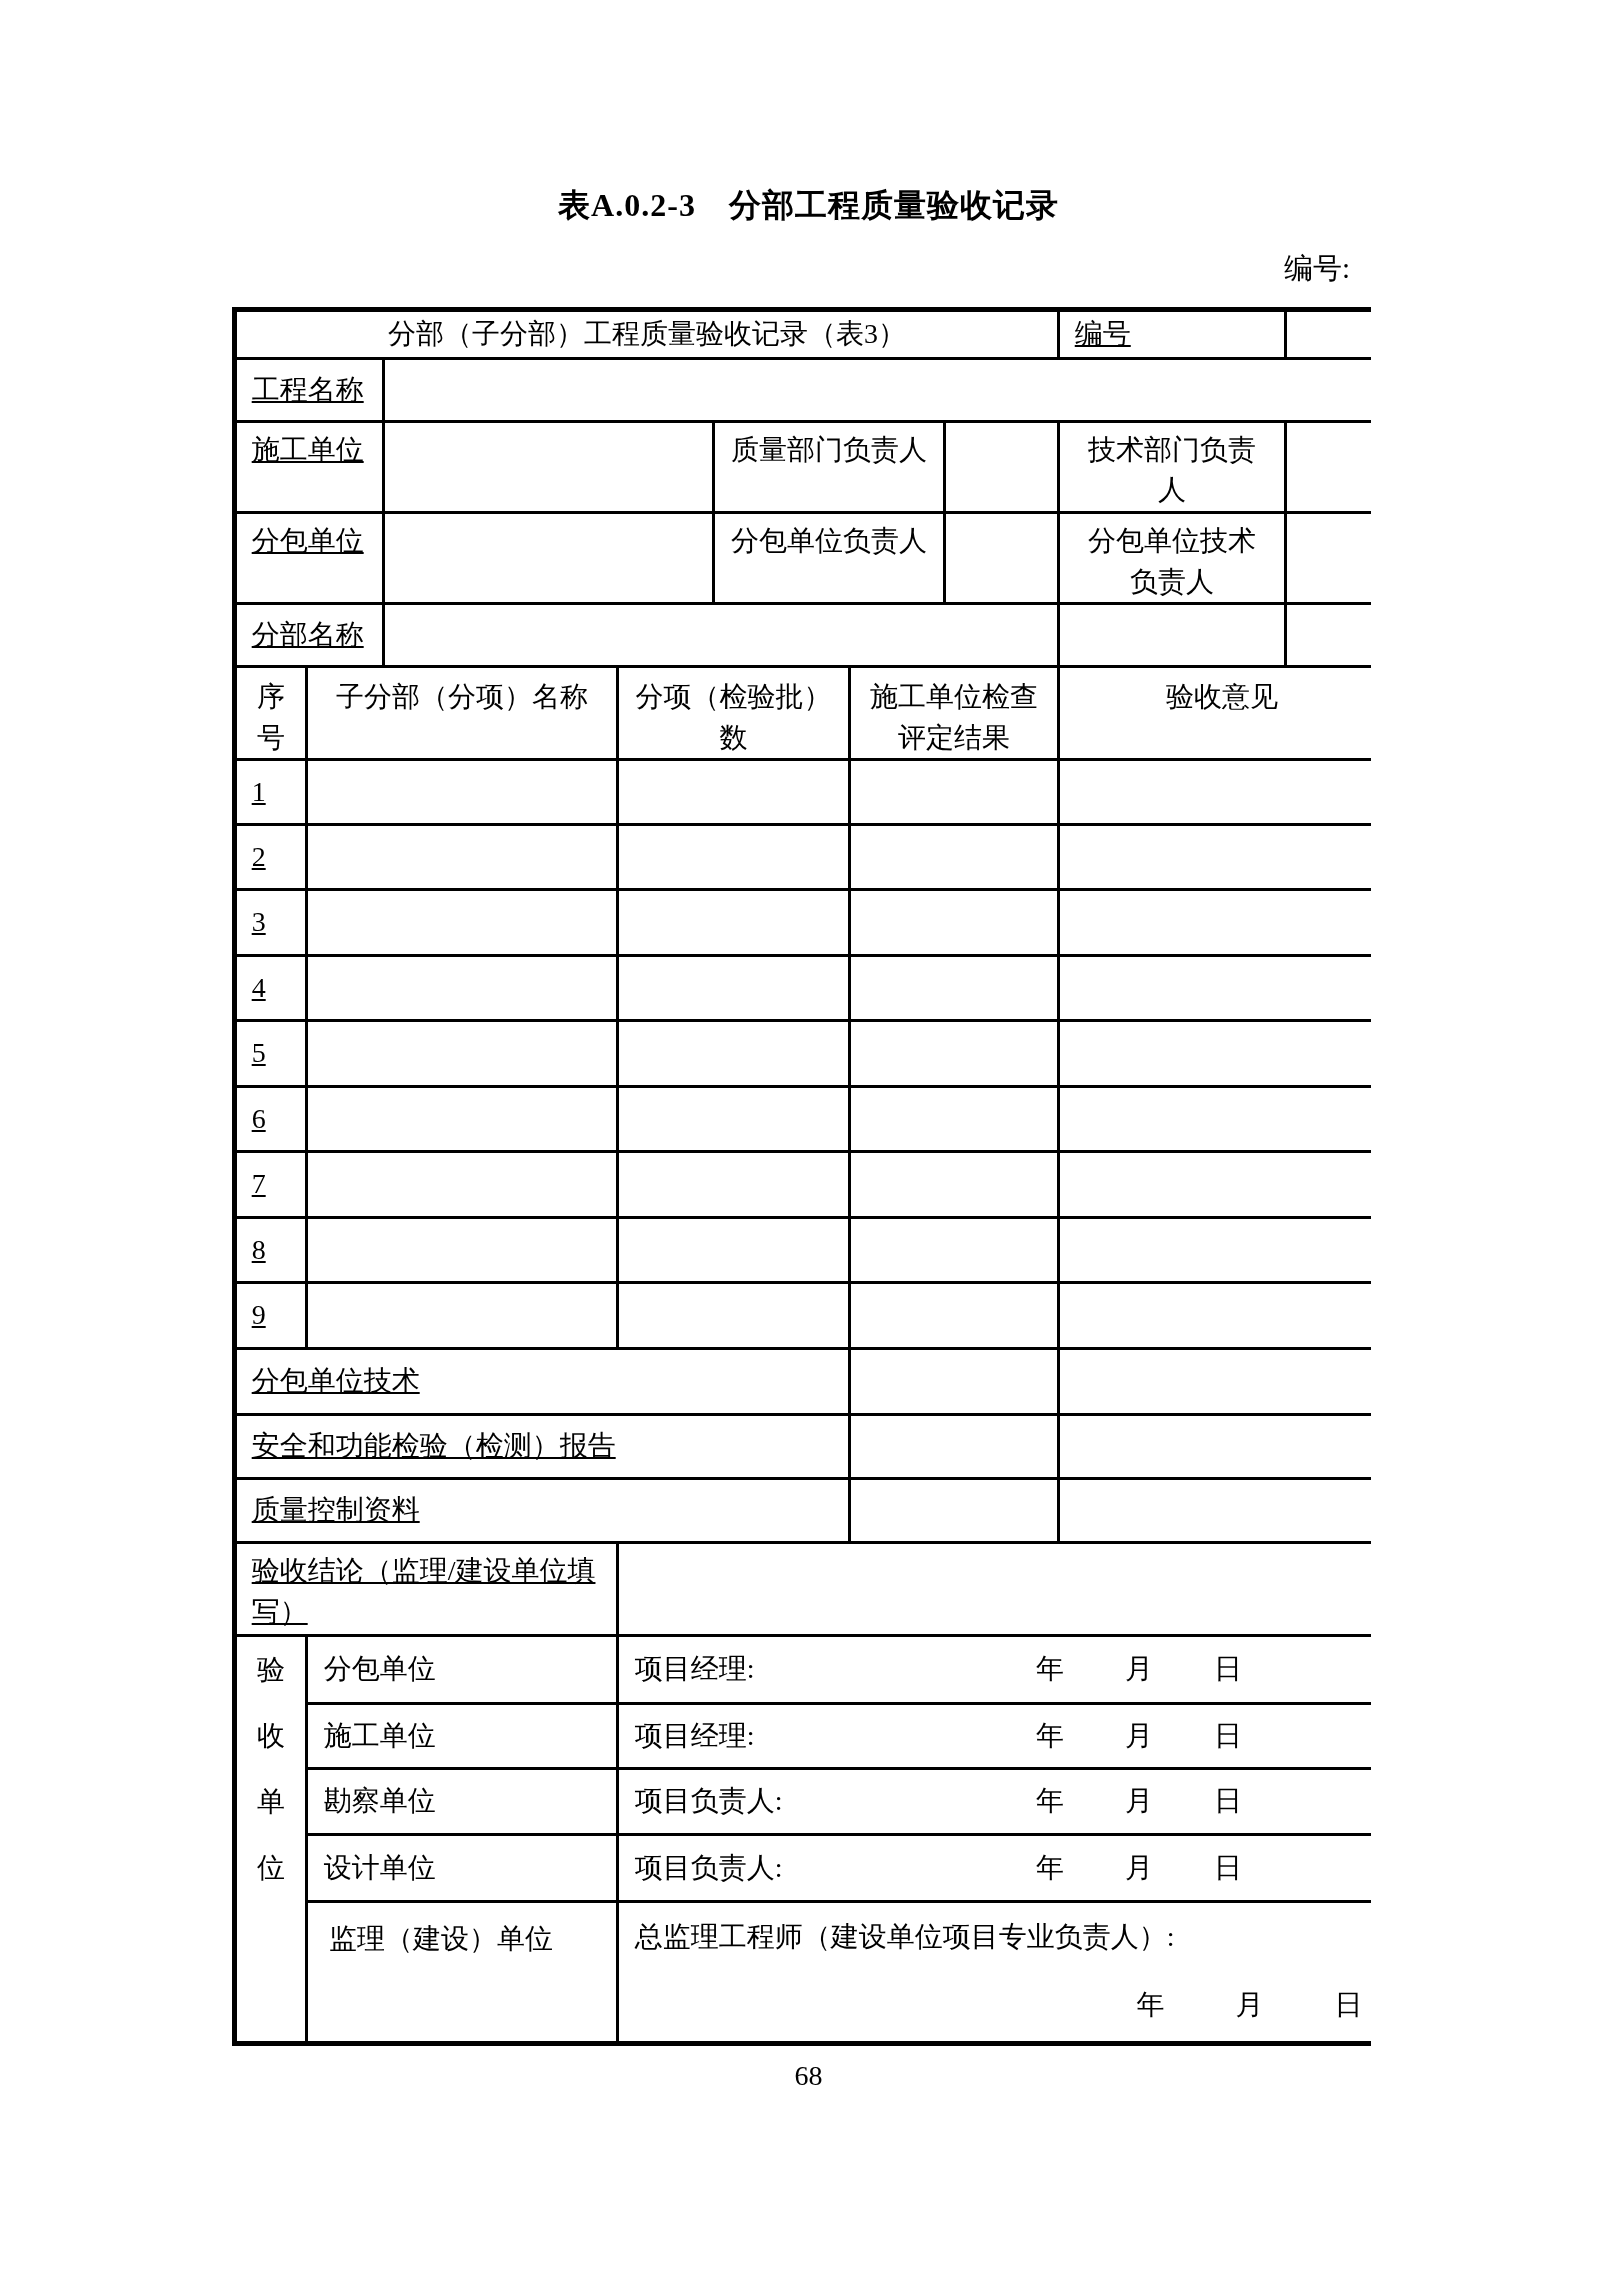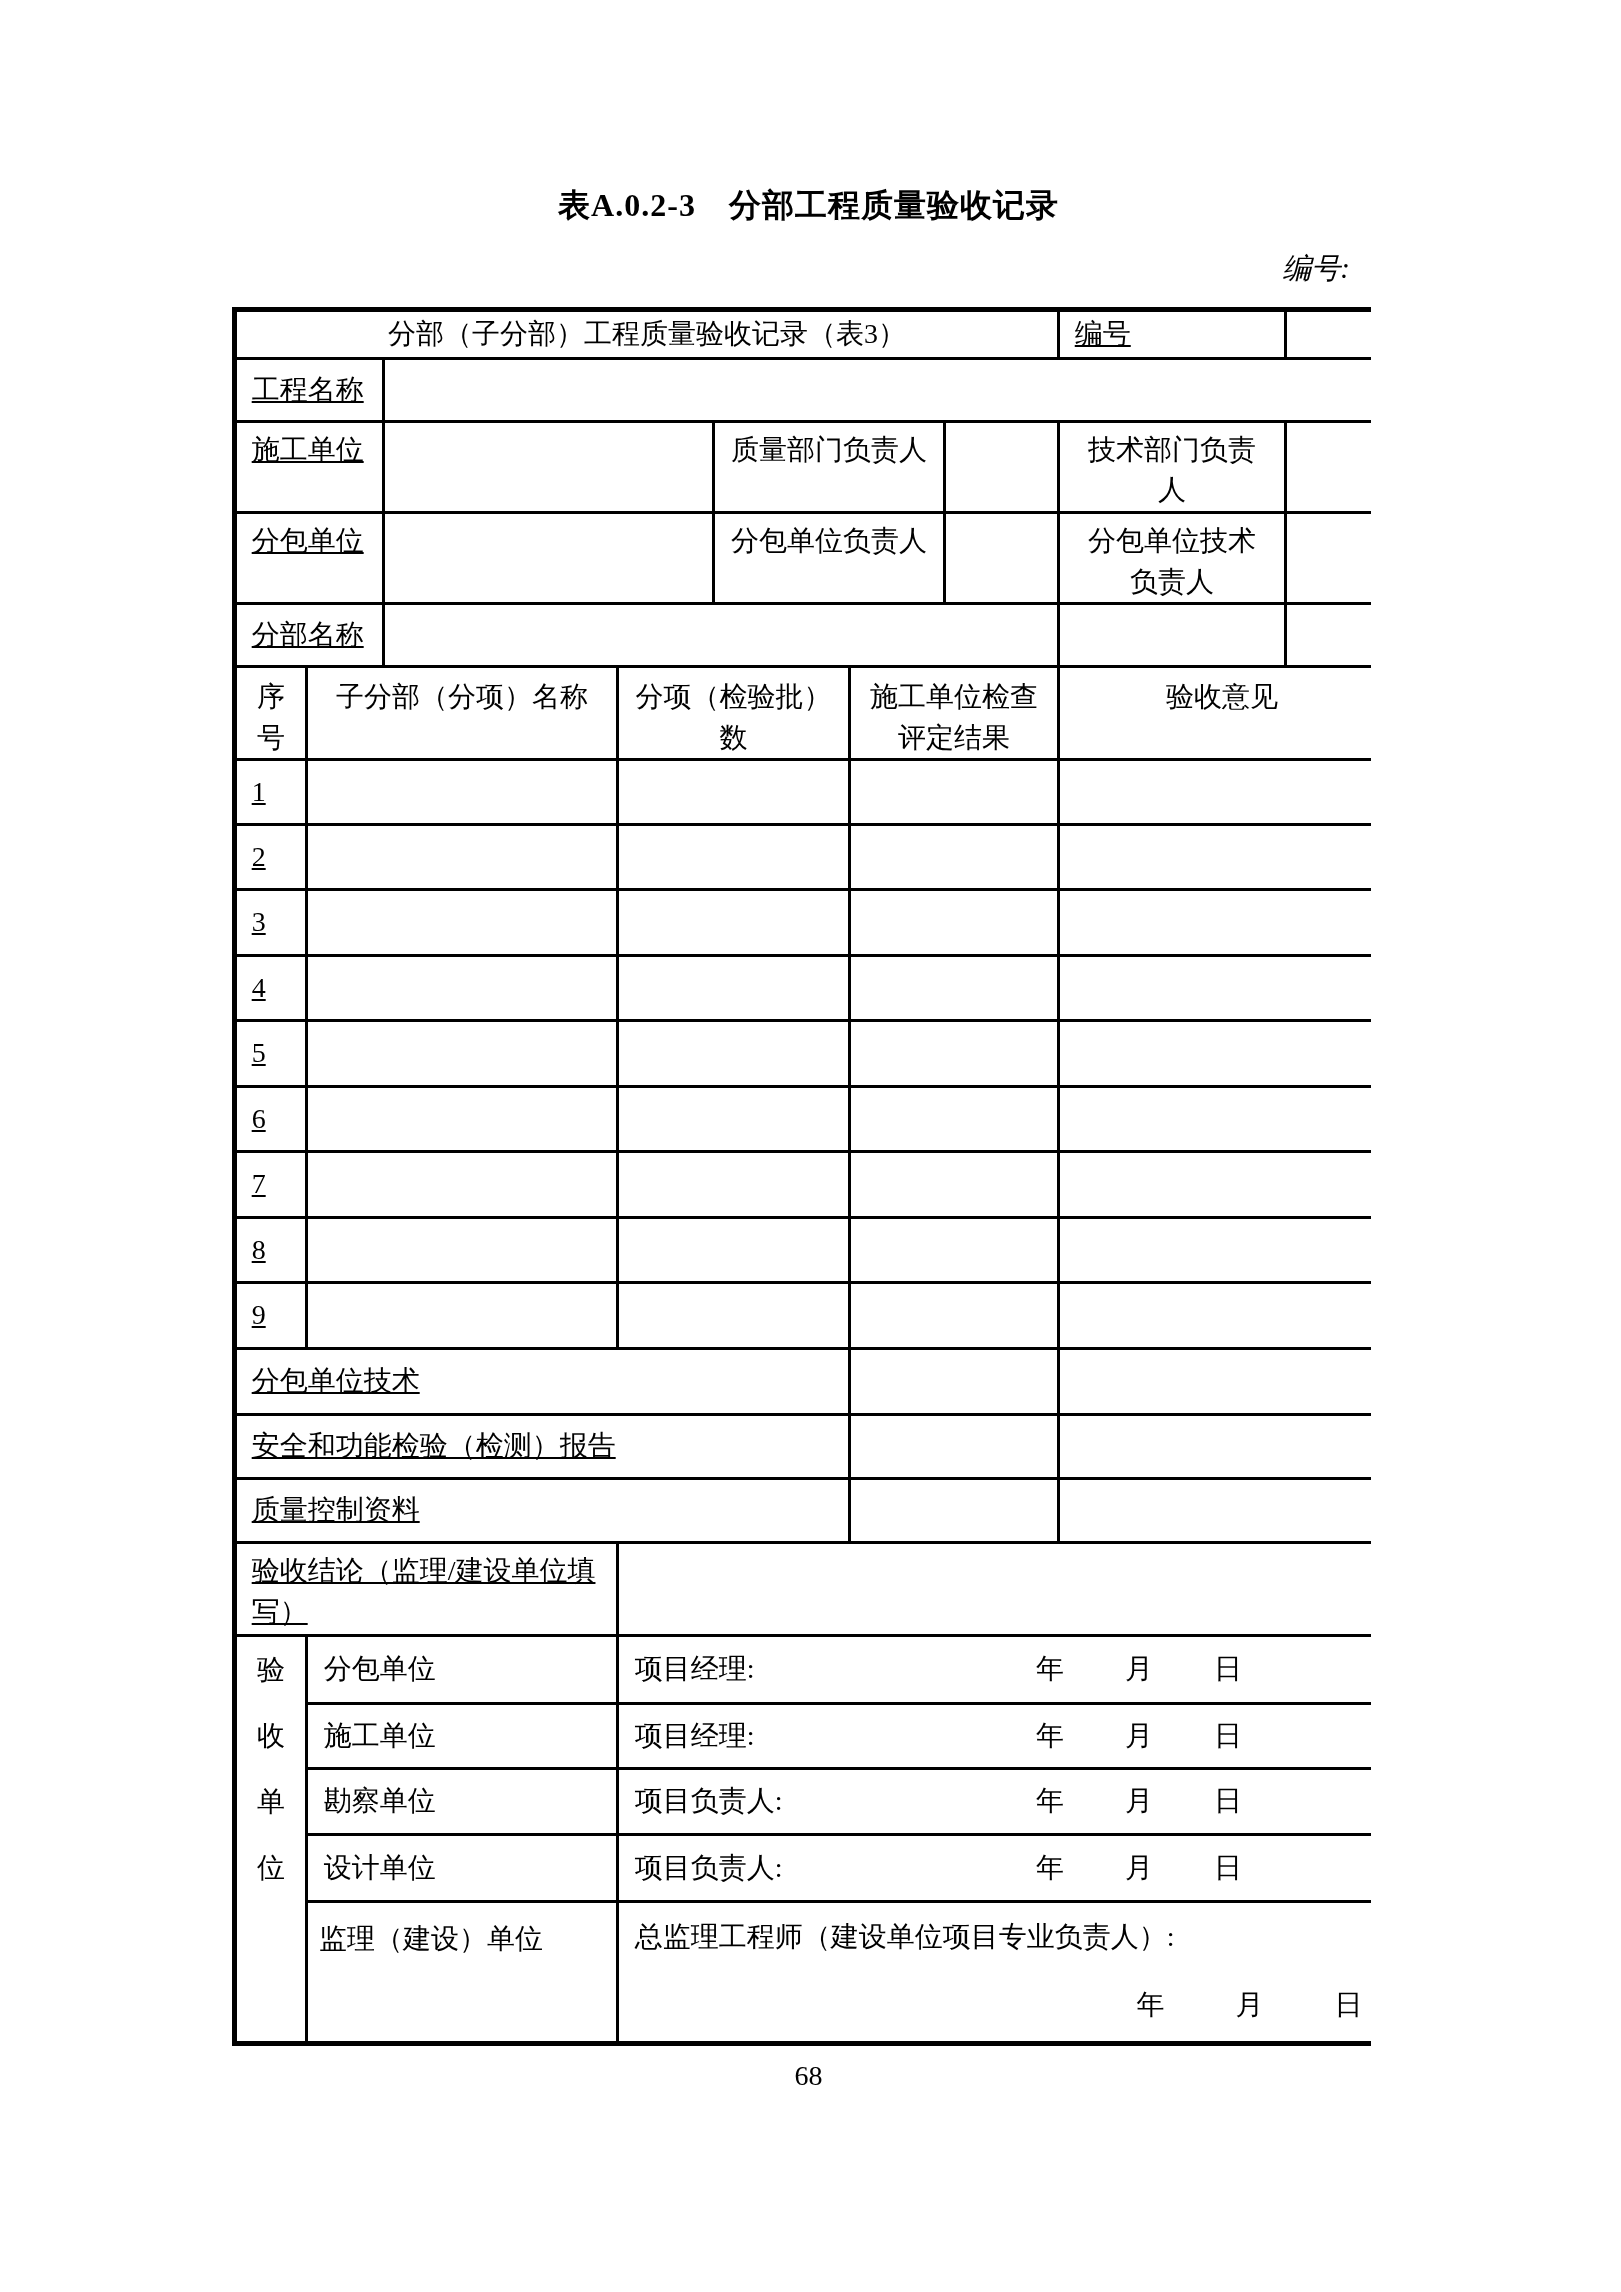--- a/index.html
+++ b/index.html
@@ -13,21 +13,21 @@
   .sheet { position: relative; width: 1371px; height: 2293px; overflow: hidden; }
   .content { position: absolute; left: 232px; top: 0; width: 1153px; }
 
   .doc-title {
     position: absolute; top: 184px; left: 0; width: 1153px;
     font-size: 32px; font-weight: bold; text-align: center;
     letter-spacing: 1px; white-space: nowrap;
   }
   .serial-line {
     position: absolute; top: 249px; left: 0; width: 1153px;
-    font-size: 29px; text-align: right; padding-right: 35px; font-style: italic;
+    font-size: 29px; text-align: right; padding-right: 35px;
   }
 
   table.form {
     position: absolute; top: 307px; left: 0;
     width: 1153px; table-layout: fixed;
     border-collapse: collapse;
     border: 5.9px solid #000;
   }
   td {
     border: 3.9px solid #000;
@@ -52,21 +52,21 @@
   .sig-content { padding-left: 15.7px; }
   .sig-flex { display: flex; align-items: flex-end; }
   .ymd { margin-left: auto; display: flex; gap: 61px; padding-right: 142px; }
   .sig-last {
     vertical-align: top;
     padding: 13.7px 0 15.7px 15.7px;
     display: table-cell;
   }
   .sig-last-inner { display: flex; flex-direction: column; justify-content: space-between; height: 100%; min-height: 98px; }
   .ymd-end { display: flex; justify-content: flex-end; gap: 71px; padding-right: 21.6px; margin-top: 27.4px; }
-  .sig-last-label { vertical-align: top; padding-top: 15.7px; padding-left: 11px; }
+  .sig-last-label { vertical-align: top; padding-top: 15.7px; padding-left: 21px; }
 
   .page-number {
     position: absolute; top: 2060px; left: 0; width: 1153px;
     text-align: center; font-size: 28px;
   }
 </style>
 </head>
 <body>
 
 <div class="sheet">

